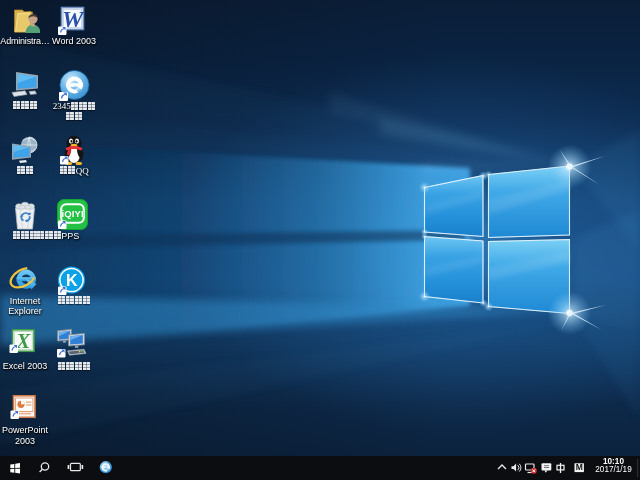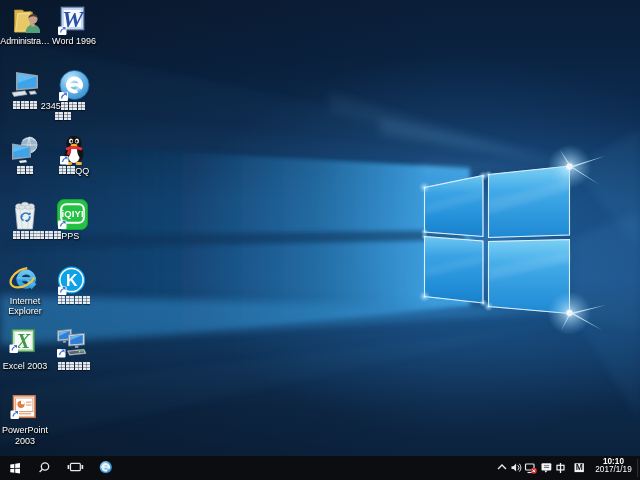--- a/index.html
+++ b/index.html
@@ -156,21 +156,21 @@
 </svg>
 <div class="lbl" style="left:-10px;top:35.5px;width:70px;letter-spacing:-0.2px;">Administra…</div>
 
 <svg class="ic" style="left:57px;top:6px" width="30" height="30">
 <rect x="4.5" y="1.5" width="22" height="22" fill="#f6f9fd" stroke="#6f8fc0" stroke-width="1.6"></rect>
 <rect x="6.2" y="3.2" width="18.6" height="18.6" fill="none" stroke="#b9cbe4" stroke-width="1"></rect>
 <text x="15.6" y="21.3" font-family="Liberation Serif,serif" font-style="italic" font-weight="bold" font-size="24" fill="#2b50a8" text-anchor="middle">W</text>
 <rect x="1" y="20.5" width="8.5" height="8.5" rx="1" fill="#fff"></rect>
 <path d="M3,26.5 c0.2,-2.6 1.4,-3.9 3.6,-4.1 l-1.4,-1.4 3.3,0 0,3.3 -1.3,-1.3 c-1.6,0.6 -2.5,1.2 -3,3.5 z" fill="#3c6cd6"></path>
 </svg>
-<div class="lbl" style="left:43px;top:35.5px;width:62px;">Word 1996</div>
+<div class="lbl" style="left:43px;top:35.5px;width:62px;">Word 2003</div>
 
 <svg class="ic" style="left:11px;top:71px" width="30" height="27">
 <path d="M5,1 L27,4.2 27,17.5 5,19.5 z" fill="#9aa5ad"></path>
 <path d="M6.5,2.8 L25.5,5.5 25.5,16.2 6.5,18 z" fill="#3fa3ea"></path>
 <path d="M6.5,2.8 L25.5,5.5 6.5,12 z" fill="#6cc0f2" opacity="0.8"></path>
 <path d="M1,21.5 L14,19.8 16,23.5 3,25.5 z" fill="#dde3e8"></path>
 <path d="M1,21.5 L14,19.8 16,23.5 3,25.5 z" fill="none" stroke="#9aa5ad" stroke-width="0.7"></path>
 <path d="M18,20.5 L24,19.9 25.5,22.8 19.5,23.5 z" fill="#dde3e8" stroke="#9aa5ad" stroke-width="0.7"></path>
 </svg>
 <div class="lbl" style="left:-5px;top:100.5px;width:60px;"><span class="cjk"></span><span class="cjk"></span><span class="cjk"></span></div>
@@ -184,21 +184,21 @@
 </radialGradient>
       </defs>
 <circle cx="16.5" cy="15" r="14.6" fill="url(#e2345)"></circle>
 <circle cx="16.5" cy="15" r="14.6" fill="none" stroke="#135a9a" stroke-width="0.8"></circle>
 <path d="M16.5,6.6 a8.4,8.4 0 1 0 0.02,0 z M16.5,10.6 a4.4,4.4 0 1 1 -0.02,0 z" fill="#fff" fill-rule="evenodd"></path>
 <rect x="8.1" y="13.2" width="16.8" height="3.6" fill="#fff"></rect>
 <path d="M16.5,15.8 L25.4,20.2 21.2,24.4 z" fill="url(#e2345)"></path>
 <rect x="1" y="22" width="9" height="9" rx="1" fill="#fff"></rect>
 <path d="M3,28.5 c0.2,-2.8 1.5,-4.2 3.8,-4.4 l-1.5,-1.5 3.5,0 0,3.5 -1.4,-1.4 c-1.7,0.6 -2.7,1.3 -3.2,3.8 z" fill="#3c6cd6"></path>
 </svg>
-<div class="lbl" style="left:33px;top:101px;width:60px;">2345<span class="cjk"></span><span class="cjk"></span><span class="cjk"></span><br><span class="cjk"></span><span class="cjk"></span></div>
+<div class="lbl" style="left:44px;top:101px;width:60px;font-family:Liberation Serif, serif;">2345<span class="cjk"></span><span class="cjk"></span><span class="cjk"></span><br><span class="cjk"></span><span class="cjk"></span></div>
 
 <svg class="ic" style="left:10px;top:136px" width="30" height="27">
 <circle cx="19" cy="9" r="8" fill="#9bb3c6"></circle>
 <path d="M11,9 h16 M19,1 a8,8 0 0 1 0,16 M19,1 a10,16 0 0 0 0,16 M19,1 a10,16 0 0 1 0,16 M12.7,4.5 a11,11 0 0 1 12.6,0 M12.7,13.5 a11,11 0 0 0 12.6,0" fill="none" stroke="#dde8f0" stroke-width="0.8"></path>
 <path d="M2,7.5 L21,10.2 21,21.5 2,23.8 z" fill="#9aa5ad"></path>
 <path d="M3.4,9 L19.6,11.3 19.6,20.4 3.4,21.9 z" fill="#3fa3ea"></path>
 <path d="M3.4,9 L19.6,11.3 3.4,16 z" fill="#6cc0f2" opacity="0.8"></path>
 <path d="M9,24.8 L16,24 17,26.3 10,27 z" fill="#e8edf2"></path>
 </svg>
 <div class="lbl" style="left:-5px;top:165.5px;width:60px;"><span class="cjk"></span><span class="cjk"></span></div>
@@ -214,21 +214,21 @@
 <ellipse cx="12.4" cy="6.3" rx="0.95" ry="1.4" fill="#141414"></ellipse>
 <ellipse cx="17.6" cy="6.3" rx="0.95" ry="1.4" fill="#141414"></ellipse>
 <ellipse cx="15" cy="10.4" rx="3.4" ry="1.6" fill="#f5b52e"></ellipse>
 <path d="M7.8,12.4 q7.2,-2.6 14.4,0 q1.4,0.6 1,1.9 q-0.5,1.3 -2,0.9 q-6.3,-2.2 -12.4,0 q-1.5,0.4 -2,-0.9 q-0.4,-1.3 1,-1.9 z" fill="#e63238"></path>
 <path d="M9.4,14.2 l3,0.8 -2,5.6 -2.8,-1.4 z" fill="#cf2a30"></path>
 <ellipse cx="10" cy="28.4" rx="3.2" ry="1.7" fill="#f5b52e"></ellipse>
 <ellipse cx="19.8" cy="28.4" rx="3.2" ry="1.7" fill="#f5b52e"></ellipse>
 <rect x="1" y="21" width="8.5" height="8.5" rx="1" fill="#fff"></rect>
 <path d="M3,27 c0.2,-2.6 1.4,-3.9 3.6,-4.1 l-1.4,-1.4 3.3,0 0,3.3 -1.3,-1.3 c-1.6,0.6 -2.5,1.2 -3,3.5 z" fill="#3c6cd6"></path>
 </svg>
-<div class="lbl" style="left:44px;top:165.5px;width:60px;"><span class="cjk"></span><span class="cjk"></span>QQ</div>
+<div class="lbl" style="left:44px;top:165.5px;width:60px;font-family:Liberation Serif, serif;"><span class="cjk"></span><span class="cjk"></span>QQ</div>
 
 <svg class="ic" style="left:12px;top:201px" width="26" height="29">
 <path d="M3.5,7 L22.5,7 20.5,28 5.5,28 z" fill="#eceff1"></path>
 <path d="M3.5,7 L22.5,7 20.5,28 5.5,28 z" fill="none" stroke="#b5bcc2" stroke-width="0.8"></path>
 <path d="M8,7.2 L10.5,27.8 M15.5,27.8 L18,7.2" stroke="#cfd6db" stroke-width="0.8" fill="none"></path>
 <g fill="#dfe4e8" stroke="#b5bcc2" stroke-width="0.6">
 <ellipse cx="7" cy="5.4" rx="3.4" ry="2.6"></ellipse>
 <ellipse cx="13" cy="4" rx="3.8" ry="2.8"></ellipse>
 <ellipse cx="19" cy="5.4" rx="3.4" ry="2.6"></ellipse>
 <ellipse cx="10" cy="6.3" rx="3" ry="2"></ellipse>

